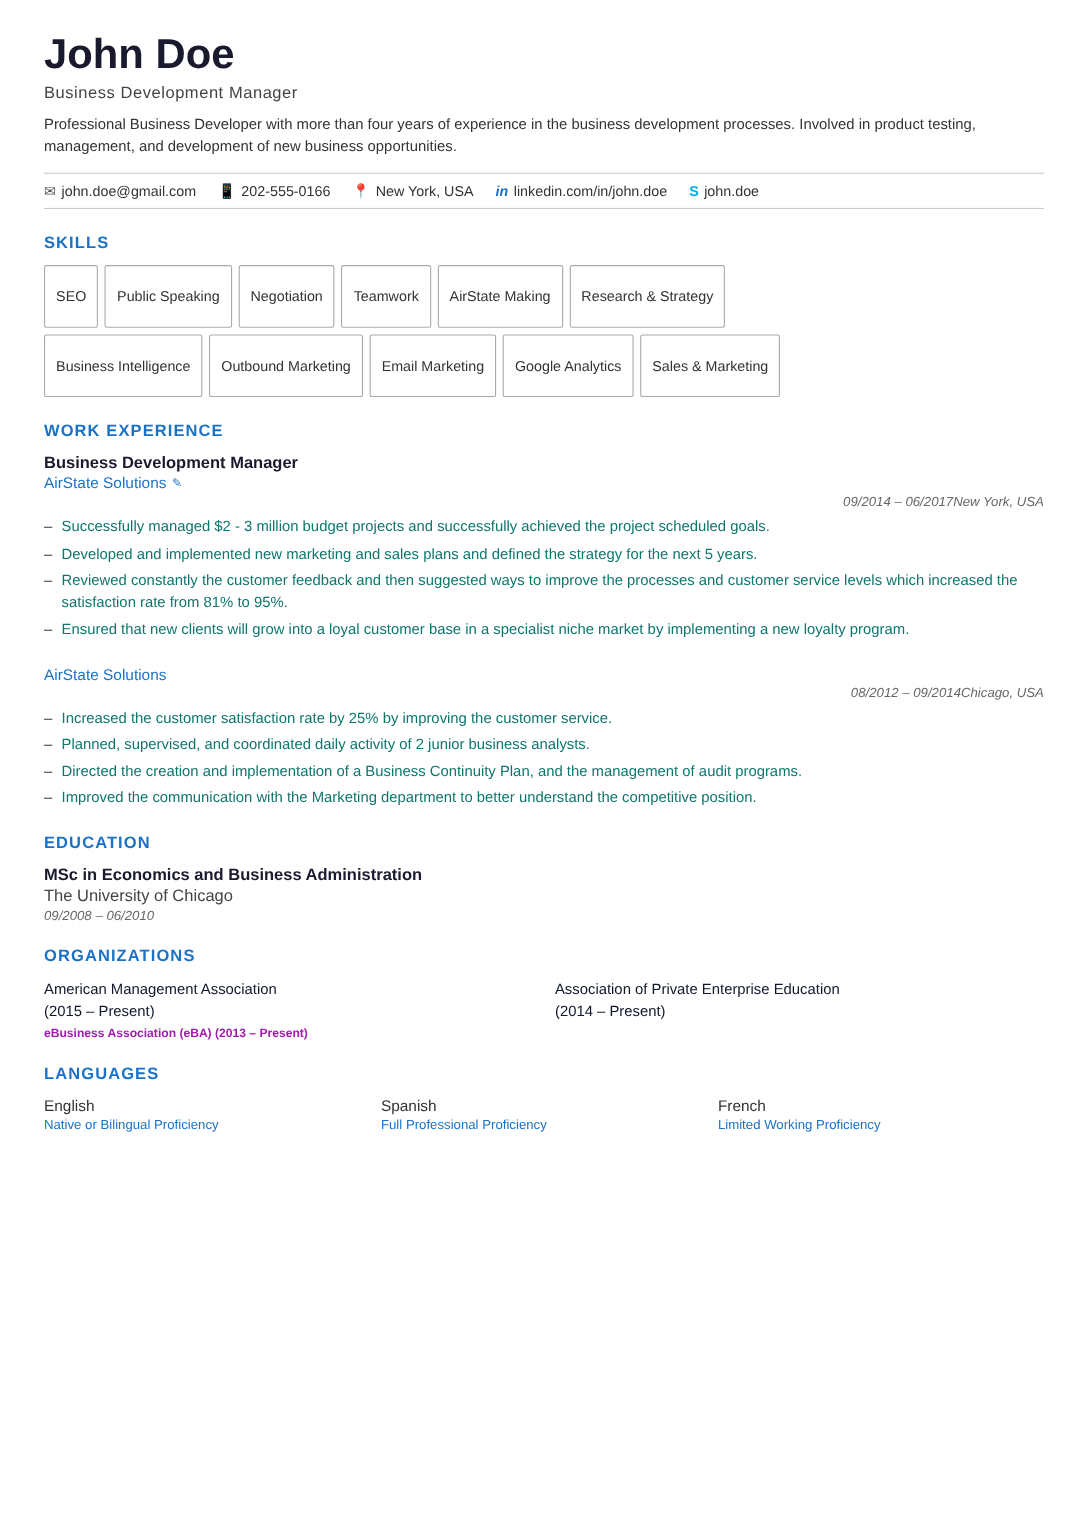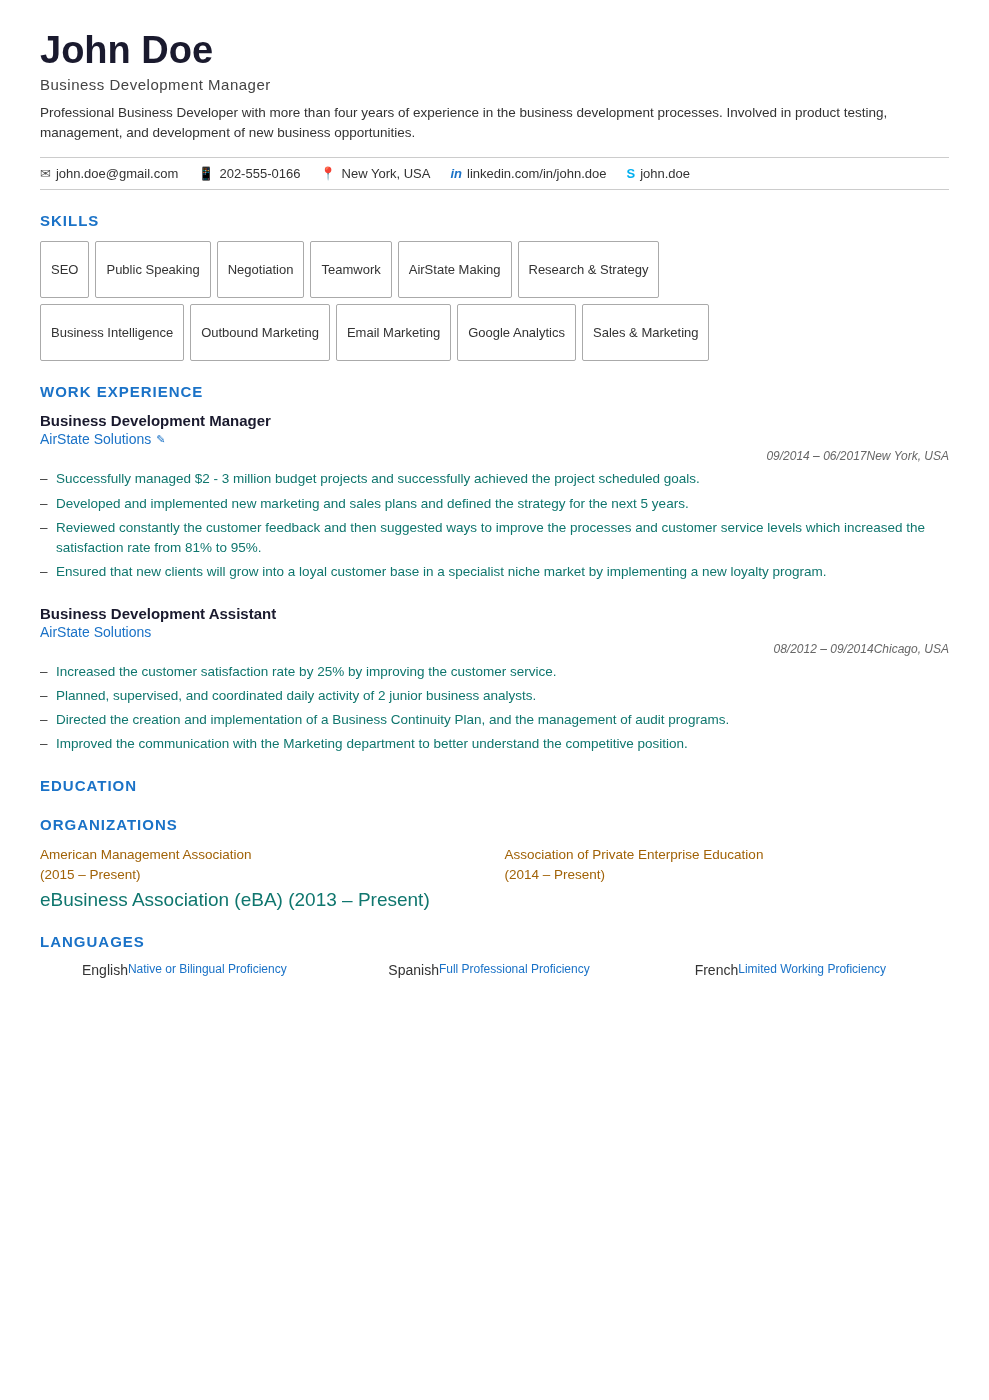--- a/index.html
+++ b/index.html
@@ -171,39 +171,40 @@
 
     .orgs-grid {
       display: grid;
       grid-template-columns: 1fr 1fr;
       gap: 8px 20px;
       margin-bottom: 4px;
     }
 
     .org-item {
       font-size: 13.5px;
-      color: #a16207;
+      color: #0f172a;
       line-height: 1.5;
     }
 
     .org-full-row {
-      font-size: 19px;
-      color: #0f766e;
+      font-size: 11px;
+      color: #a21caf;
       margin-top: 4px;
+      font-weight: bold;
     }
 
     .languages-grid {
       display: grid;
       grid-template-columns: 1fr 1fr 1fr;
       gap: 10px;
     }
 
     .lang-item {
       display: flex;
-      margin-left: 42px;
+      flex-direction: column;
     }
 
     .lang-name {
       font-size: 14px;
       color: #333;
       margin-bottom: 2px;
     }
 
     .lang-level {
       font-size: 12px;
@@ -272,38 +273,44 @@
           <span>New York, USA</span>
         </div>
         <ul class="work-bullets">
           <li>Successfully managed $2 - 3 million budget projects and successfully achieved the project scheduled goals.</li>
           <li>Developed and implemented new marketing and sales plans and defined the strategy for the next 5 years.</li>
           <li>Reviewed constantly the customer feedback and then suggested ways to improve the processes and customer service levels which increased the satisfaction rate from 81% to 95%.</li>
           <li>Ensured that new clients will grow into a loyal customer base in a specialist niche market by implementing a new loyalty program.</li>
         </ul>
       </div>
       <div class="work-entry">
-        <div class="work-title">Business Development Assistant</div>
         <div class="work-company">AirState Solutions</div>
         <div class="work-meta">
           <span>08/2012 – 09/2014</span>
           <span>Chicago, USA</span>
         </div>
         <ul class="work-bullets">
           <li>Increased the customer satisfaction rate by 25% by improving the customer service.</li>
           <li>Planned, supervised, and coordinated daily activity of 2 junior business analysts.</li>
           <li>Directed the creation and implementation of a Business Continuity Plan, and the management of audit programs.</li>
           <li>Improved the communication with the Marketing department to better understand the competitive position.</li>
         </ul>
       </div>
     </div>
 </div>
 
 <div>
   <h2 class="section-title">EDUCATION</h2>
+  <div id="edu-entries">
+      <div class="edu-entry">
+        <div class="edu-degree">MSc in Economics and Business Administration</div>
+        <div class="edu-school">The University of Chicago</div>
+        <div class="edu-dates">09/2008 – 06/2010</div>
+      </div>
+    </div>
 </div>
 
 <div>
   <h2 class="section-title">ORGANIZATIONS</h2>
   <div id="org-entries">
       <div class="orgs-grid">
         <div class="org-item" style="white-space: pre-line;">American Management Association
 (2015 – Present)</div>
         <div class="org-item" style="white-space: pre-line;">Association of Private Enterprise Education
 (2014 – Present)</div>

